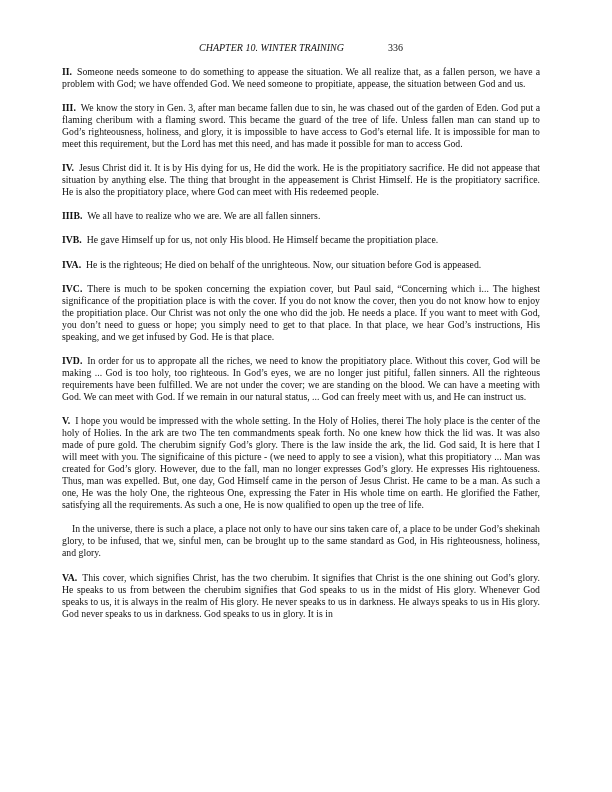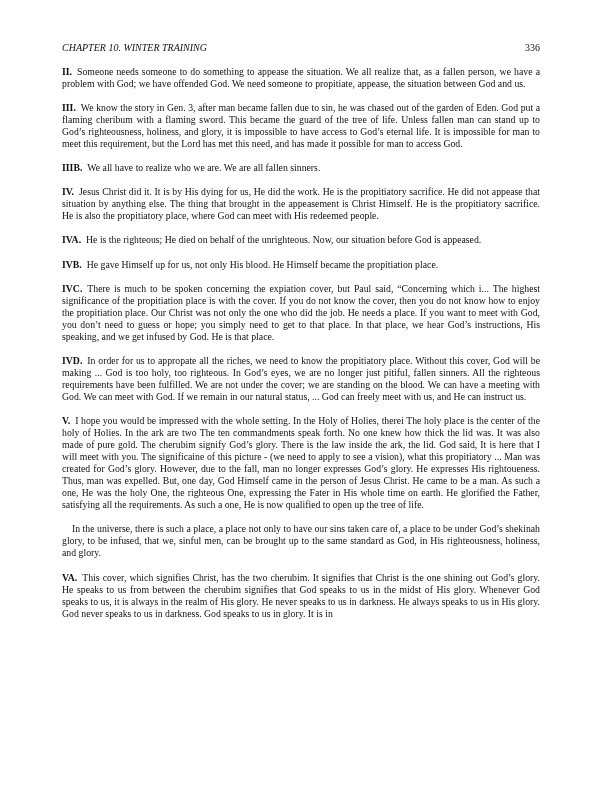--- a/index.html
+++ b/index.html
@@ -16,21 +16,21 @@
       color: #111111;
     }
     .page {
       position: absolute;
       left: 62px;
       top: 42px;
       width: 478px;
     }
     .running-head {
       display: flex;
-      justify-content: space-between;
+      justify-content: center;
       font-style: italic;
       font-size: 10px;
       line-height: 12px;
       margin-bottom: 11px;
     }
     .running-head .page-number {
       font-style: normal;
       margin-left: 44px;
     }
     .para {
@@ -57,27 +57,27 @@
 <div class="page">
   <div class="running-head">
     <span>CHAPTER 10.  WINTER TRAINING</span>
     <span class="page-number">336</span>
   </div>
 
   <p class="para"><span class="label">II.</span><span>Someone needs someone to do something to appease the situation. We all realize that, as a fallen person, we have a problem with God; we have offended God. We need someone to propitiate, appease, the situation between God and us.</span></p>
 
   <p class="para"><span class="label">III.</span><span>We know the story in Gen. 3, after man became fallen due to sin, he was chased out of the garden of Eden. God put a flaming cheribum with a flaming sword. This became the guard of the tree of life. Unless fallen man can stand up to God’s righteousness, holiness, and glory, it is impossible to have access to God’s eternal life. It is impossible for man to meet this requirement, but the Lord has met this need, and has made it possible for man to access God.</span></p>
 
+  <p class="para"><span class="label">IV.</span><span>Jesus Christ did it. It is by His dying for us, He did the work. He is the propitiatory sacrifice. He did not appease that situation by anything else. The thing that brought in the appeasement is Christ Himself. He is the propitiatory sacrifice. He is also the propitiatory place, where God can meet with His redeemed people.</span></p>
+
   <p class="para"><span class="label">IIIB.</span><span>We all have to realize who we are. We are all fallen sinners.</span></p>
 
-  <p class="para"><span class="label">IV.</span><span>Jesus Christ did it. It is by His dying for us, He did the work. He is the propitiatory sacrifice. He did not appease that situation by anything else. The thing that brought in the appeasement is Christ Himself. He is the propitiatory sacrifice. He is also the propitiatory place, where God can meet with His redeemed people.</span></p>
+  <p class="para"><span class="label">IVB.</span><span>He gave Himself up for us, not only His blood. He Himself became the propitiation place.</span></p>
 
   <p class="para"><span class="label">IVA.</span><span>He is the righteous; He died on behalf of the unrighteous. Now, our situation before God is appeased.</span></p>
-
-  <p class="para"><span class="label">IVB.</span><span>He gave Himself up for us, not only His blood. He Himself became the propitiation place.</span></p>
 
   <p class="para"><span class="label">IVC.</span><span>There is much to be spoken concerning the expiation cover, but Paul said, “Concerning which i... The highest significance of the propitiation place is with the cover. If you do not know the cover, then you do not know how to enjoy the propitiation place. Our Christ was not only the one who did the job. He needs a place. If you want to meet with God, you don’t need to guess or hope; you simply need to get to that place. In that place, we hear God’s instructions, His speaking, and we get infused by God. He is that place.</span></p>
 
   <p class="para"><span class="label">IVD.</span><span>In order for us to appropate all the riches, we need to know the propitiatory place. Without this cover, God will be making ... God is too holy, too righteous. In God’s eyes, we are no longer just pitiful, fallen sinners. All the righteous requirements have been fulfilled. We are not under the cover; we are standing on the blood. We can have a meeting with God. We can meet with God. If we remain in our natural status, ... God can freely meet with us, and He can instruct us.</span></p>
 
   <p class="para"><span class="label">V.</span><span>I hope you would be impressed with the whole setting. In the Holy of Holies, therei The holy place is the center of the holy of Holies. In the ark are two The ten commandments speak forth. No one knew how thick the lid was. It was also made of pure gold. The cherubim signify God’s glory. There is the law inside the ark, the lid. God said, It is here that I will meet with you. The significaine of this picture - (we need to apply to see a vision), what this propitiatory ... Man was created for God’s glory. However, due to the fall, man no longer expresses God’s glory. He expresses His rightoueness. Thus, man was expelled. But, one day, God Himself came in the person of Jesus Christ. He came to be a man. As such a one, He was the holy One, the righteous One, expressing the Fater in His whole time on earth. He glorified the Father, satisfying all the requirements. As such a one, He is now qualified to open up the tree of life.</span></p>
 
   <p class="para indent"><span>In the universe, there is such a place, a place not only to have our sins taken care of, a place to be under God’s shekinah glory, to be infused, that we, sinful men, can be brought up to the same standard as God, in His righteousness, holiness, and glory.</span></p>
 
   <p class="para last"><span class="label">VA.</span><span>This cover, which signifies Christ, has the two cherubim. It signifies that Christ is the one shining out God’s glory. He speaks to us from between the cherubim signifies that God speaks to us in the midst of His glory. Whenever God speaks to us, it is always in the realm of His glory. He never speaks to us in darkness. He always speaks to us in His glory. God never speaks to us in darkness. God speaks to us in glory. It is in</span></p>

